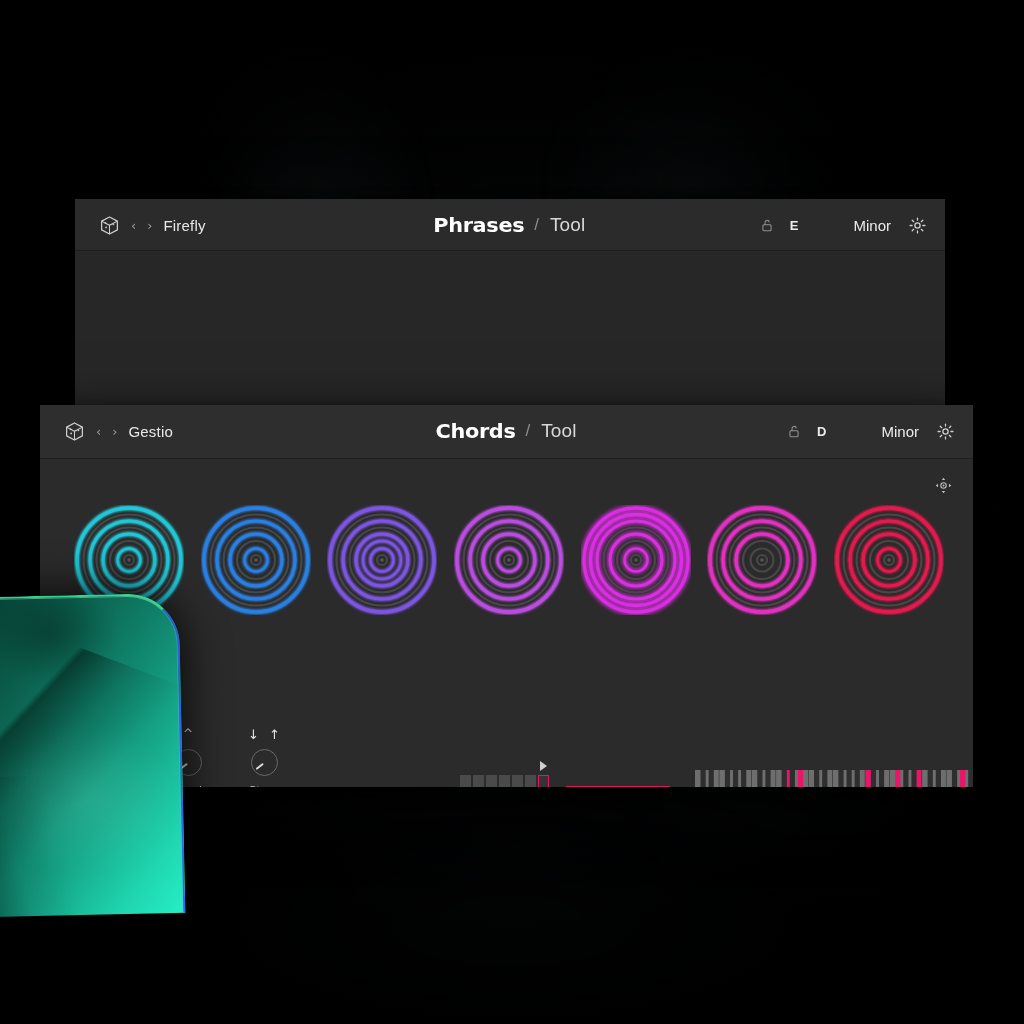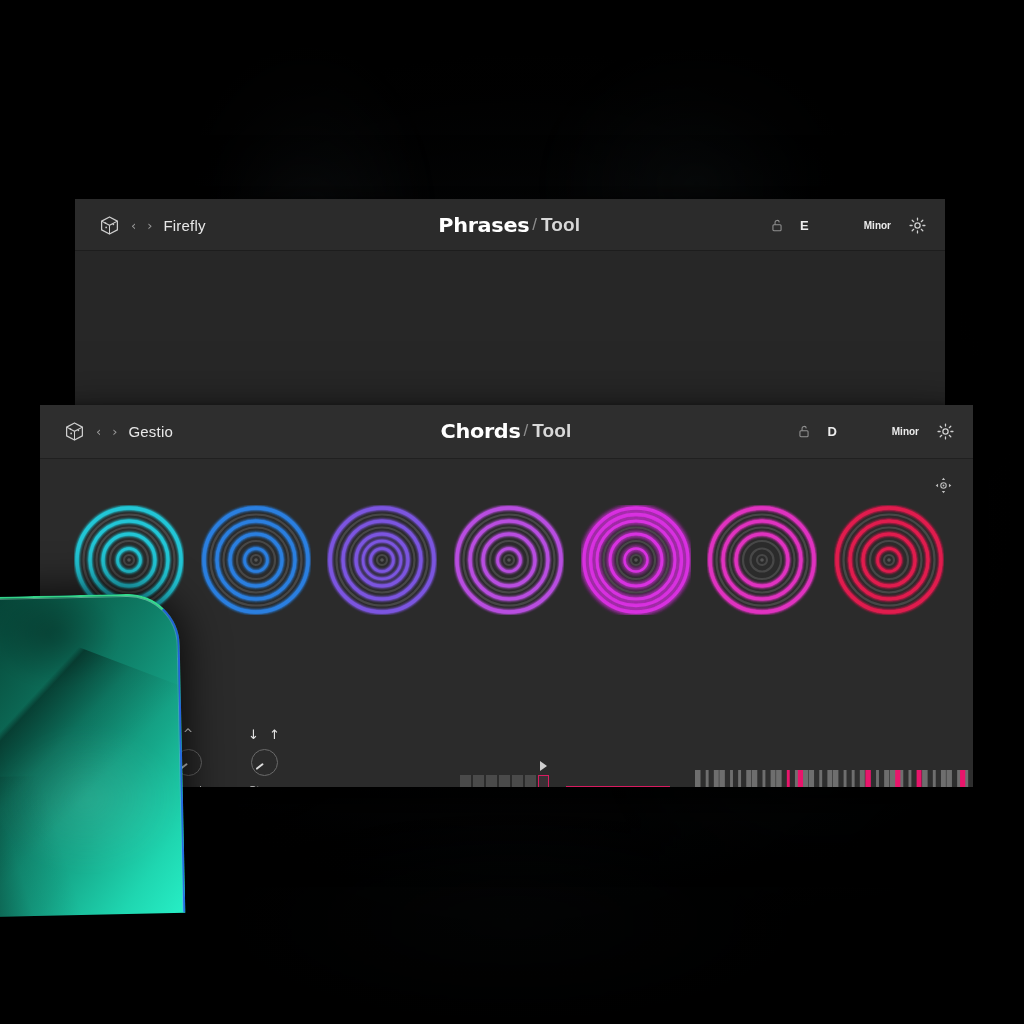--- a/index.html
+++ b/index.html
@@ -55,34 +55,34 @@
 
   .dice-icon { width:21px; height:21px; display:block; }
   .arrow-btn {
     color:#9a9a9a; font-size:13px; line-height:1; cursor:pointer;
     font-family:"DejaVu Sans", sans-serif;
   }
   .preset-name { color:#e8e8e8; font-size:15px; letter-spacing:.2px; }
 
   .tool-title {
     position:absolute; left:0; right:0; top:0; height:52px;
-    display:flex; align-items:center; justify-content:center; gap:3px;
+    display:flex; align-items:center; justify-content:center; gap:10px;
     pointer-events:none;
   }
   .tool-title .strong {
     color:#fff; font-size:20px; font-weight:bold; letter-spacing:-.3px;
     font-family:"DejaVu Sans", sans-serif;
     transform:scaleX(1.04);
   }
   .tool-title .slash { color:#8d8d8d; font-size:17px; margin:0 1px 0 2px; }
-  .tool-title .light { color:#d8d8d8; font-size:19px; font-weight:700; letter-spacing:.1px; }
+  .tool-title .light { color:#d8d8d8; font-size:19px; font-weight:400; letter-spacing:.1px; }
 
   .lock-icon { width:12px; height:13px; display:block; opacity:.62; }
   .key-letter { color:#ececec; font-size:13px; font-weight:bold; }
-  .key-mode   { color:#ececec; font-size:10px; font-weight:bold;padding-left:38px; }
+  .key-mode   { color:#ececec; font-size:15px; font-weight:normal;padding-left:38px; }
   .gear-icon  { width:19px; height:19px; display:block; }
   .knob {
     width:27px; height:27px; border-radius:50%;
     border:1.1px solid #6a6a6a; position:relative; background:transparent;
   }
   .knob .ind { position:absolute; width:1.6px; height:8.5px; background:#dddddd; border-radius:1px;
                left:50%; top:4px; transform-origin:50% 9.5px; margin-left:-.8px; }
 
   
   #chords-panel {

